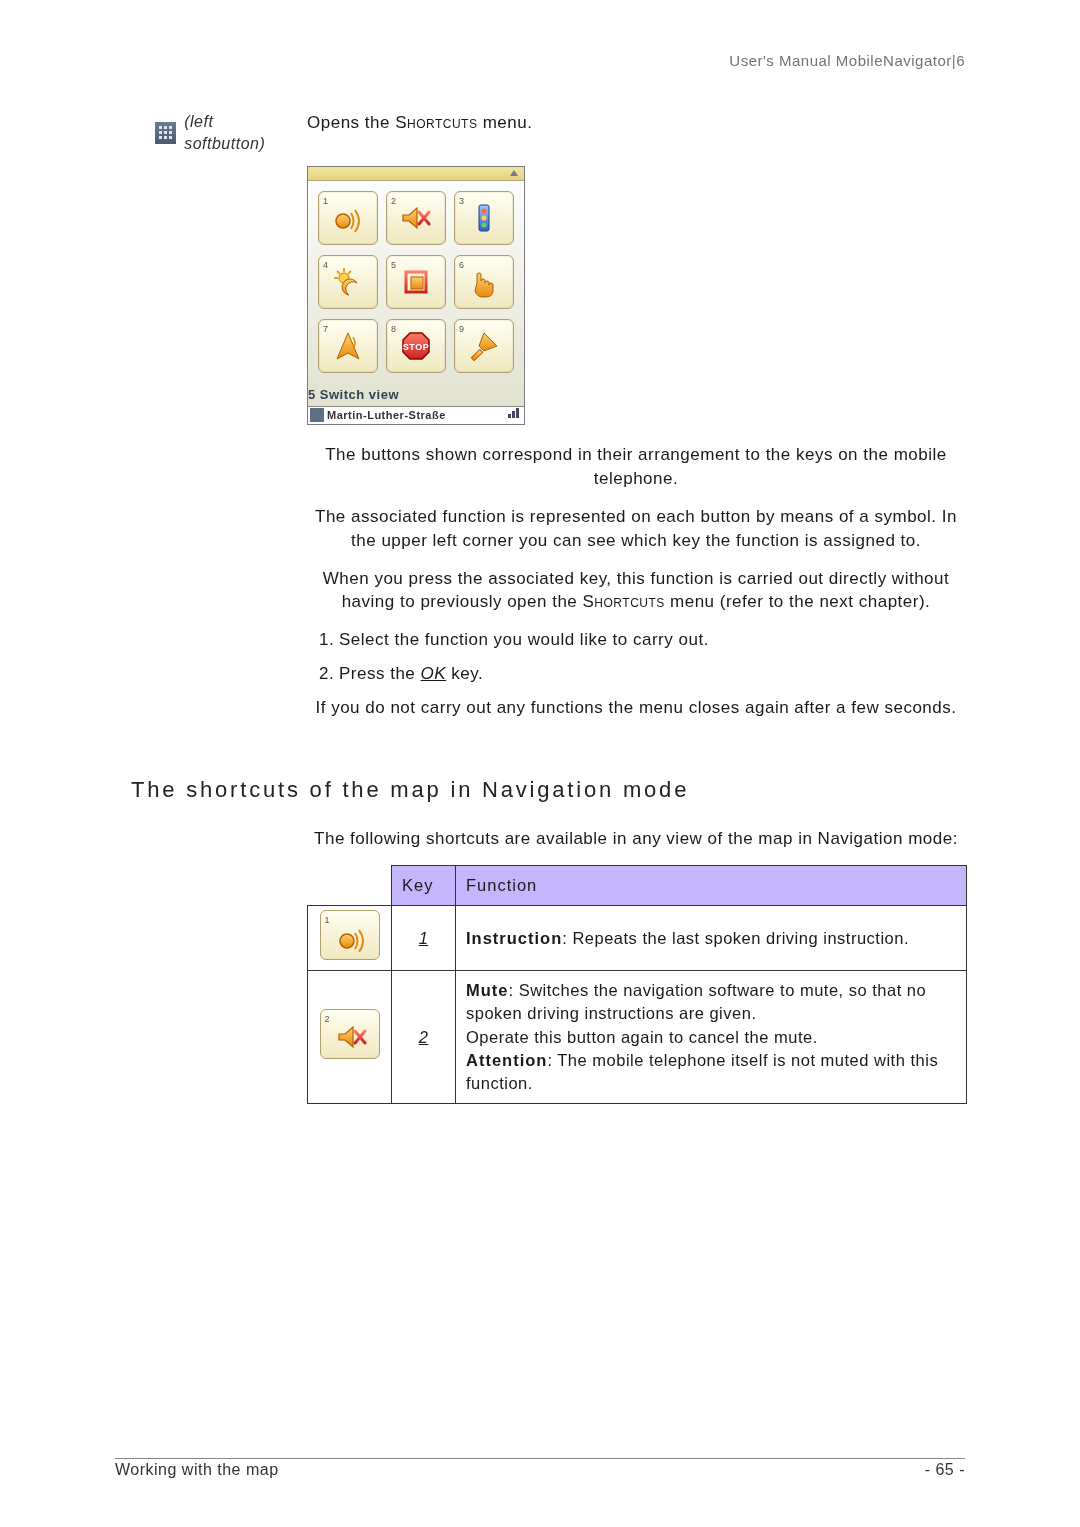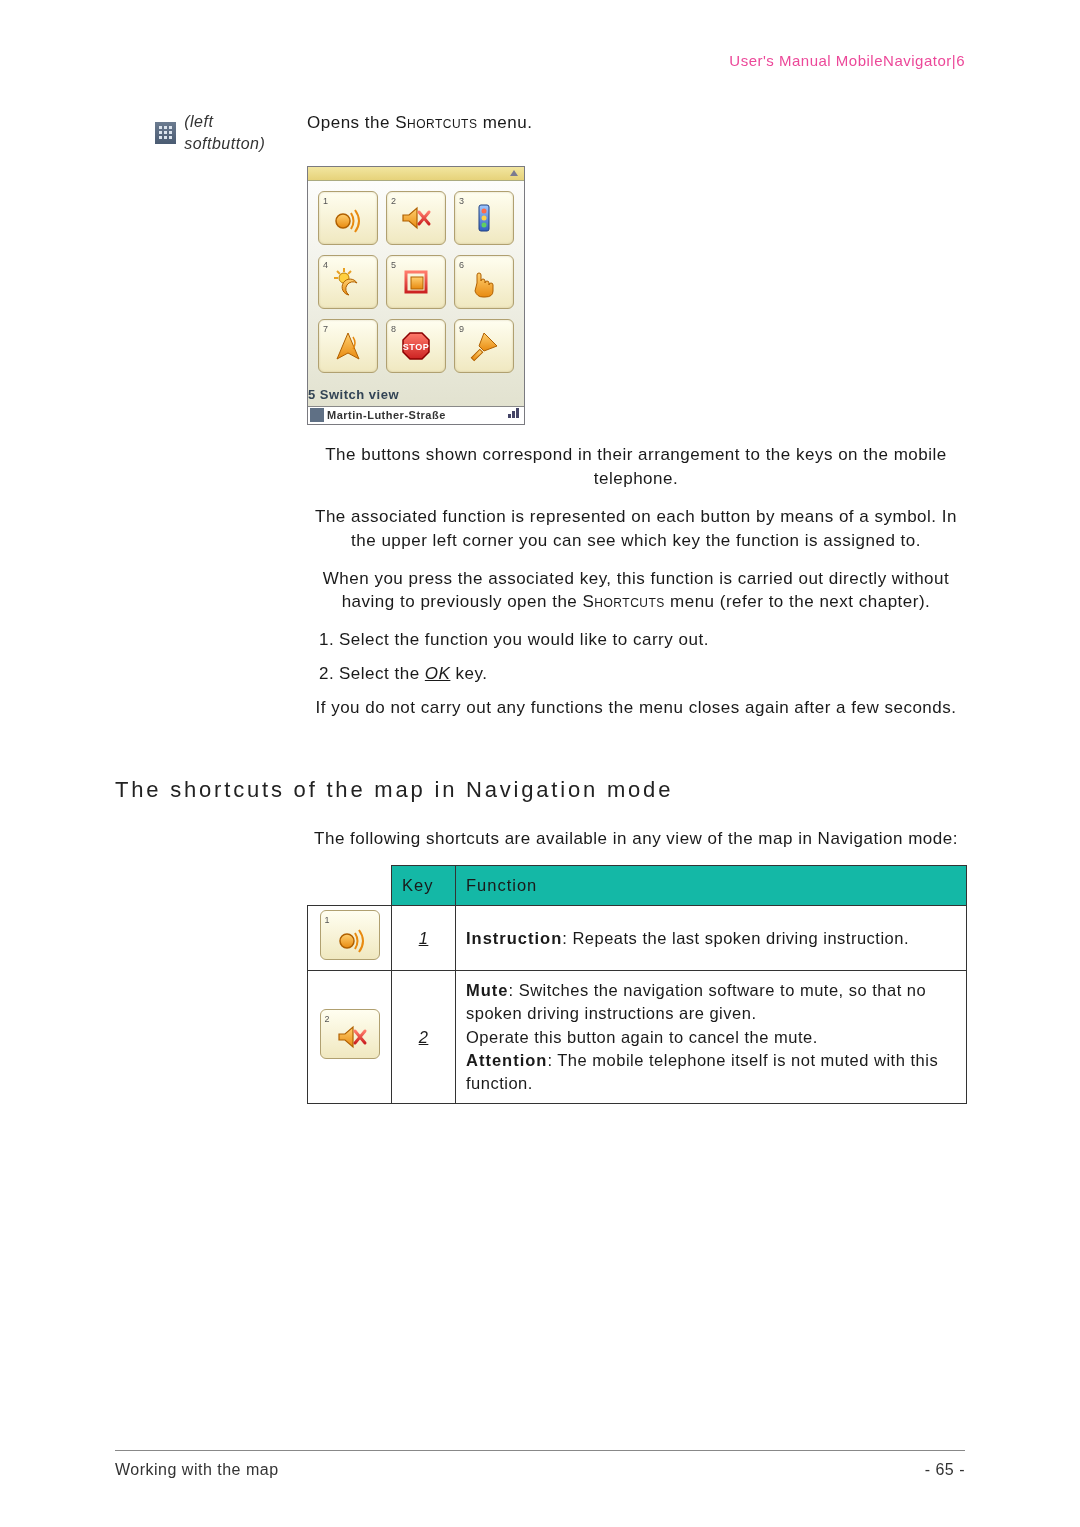--- a/index.html
+++ b/index.html
@@ -14,21 +14,21 @@
     font-size: 17px;
     line-height: 1.4;
     letter-spacing: 0.5px;
   }
   .page {
     padding: 50px 115px 55px 115px;
   }
   .header-right {
     text-align: right;
     font-size: 15px;
-    color: #ec4899;
+    color: #737373;
     margin-bottom: 40px;
   }
 
   .row-top {
     display: flex;
     align-items: flex-start;
     gap: 12px;
     margin-bottom: 10px;
   }
   .left-icon-block {
@@ -130,37 +130,37 @@
   }
 
   p.body-text { margin: 0 0 14px 0; text-align: center; }
   .ol-item { margin: 0 0 10px 12px; }
   .ol-item .n { display:inline-block; width:20px; }
   .ok { text-decoration: underline; font-style: italic; }
 
   .section-heading {
     font-size: 22px;
     letter-spacing: 2.8px;
-    margin: 55px 0 22px 0;
+    margin: 55px 0 22px 16px;
     color:#222;
   }
 
   table.func {
     border-collapse: collapse;
     margin-left: 192px;
     width: 660px;
   }
   table.func th, table.func td {
     border: 1px solid #333;
     padding: 8px 10px;
     text-align: left;
     vertical-align: middle;
     font-size: 16.5px;
   }
-  table.func th { background: #14b8a6; font-weight: normal; letter-spacing:1px; }
+  table.func th { background: #c4b5fd; font-weight: normal; letter-spacing:1px; }
   table.func td.key { text-align:center; font-style: italic; text-decoration: underline; width:64px;}
   table.func td.iconcell { width: 84px; padding:4px; text-align:center; vertical-align: middle;}
   .tbl-btn {
     display:inline-block;
     width: 60px; height: 50px;
     border: 1px solid #b0a070;
     border-radius: 6px;
     background: linear-gradient(#fffef0, #f0e8c0);
     position:relative;
   }
@@ -170,21 +170,20 @@
   .tbl-btn svg{position:absolute;top:10px;left:14px;width:34px;height:34px;}
 
   .func-label { font-weight: bold; letter-spacing:1px;}
 
   .footer {
     position: absolute;
     bottom: 46px;
     left: 115px;
     right: 115px;
     border-top: 1px solid #888;
-    padding-top: 8px;
     display: flex;
     justify-content: space-between;
     font-size: 16px;
     color: #333;
   }
 </style>
 </head>
 <body>
 
 <svg width="0" height="0" style="position:absolute">
@@ -358,21 +357,21 @@
         </div>
       </div>
     </div>
 
     <p class="body-text">The buttons shown correspond in their arrangement to the keys on the mobile telephone.</p>
     <p class="body-text">The associated function is represented on each button by means of a symbol. In the upper left corner you can see which key the function is assigned to.</p>
     <p class="body-text">
       <span>When you press the associated key, this function is carried out directly without having to previously open the </span><span style="font-variant:small-caps">Shortcuts</span><span> menu (refer to the next chapter).</span>
     </p>
     <p class="ol-item"><span class="n">1.</span><span>Select the function you would like to carry out.</span></p>
-    <p class="ol-item"><span class="n">2.</span><span>Select the </span><span class="ok">OK</span><span> key.</span></p>
+    <p class="ol-item"><span class="n">2.</span><span>Press the </span><span class="ok">OK</span><span> key.</span></p>
     <p class="body-text">If you do not carry out any functions the menu closes again after a few seconds.</p>
   </div>
 
   <div class="section-heading">The shortcuts of the map in Navigation mode</div>
 
   <div class="content-col">
     <p class="body-text">The following shortcuts are available in any view of the map in Navigation mode:</p>
   </div>
 
   <table class="func">

